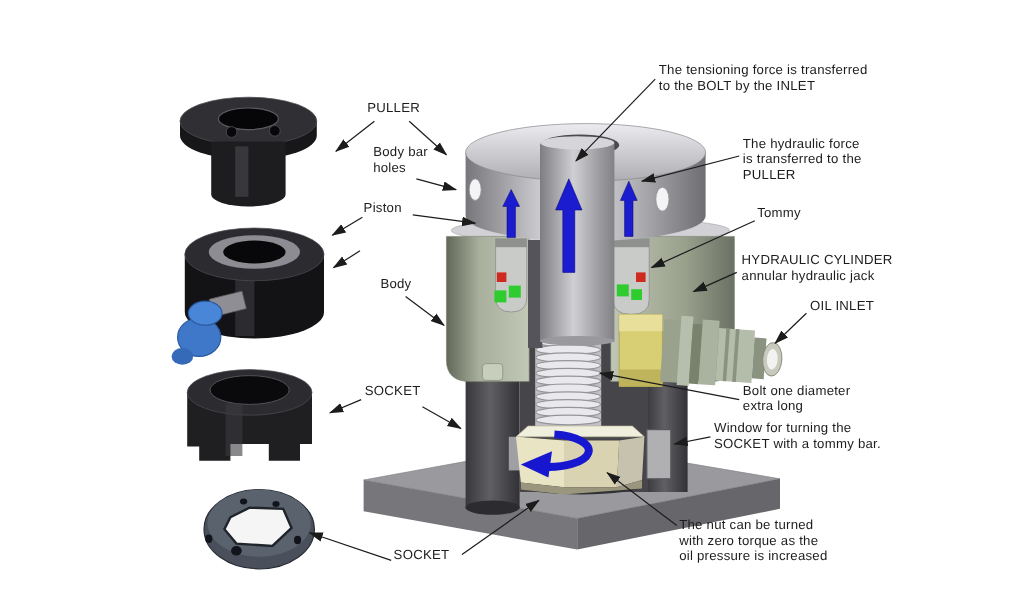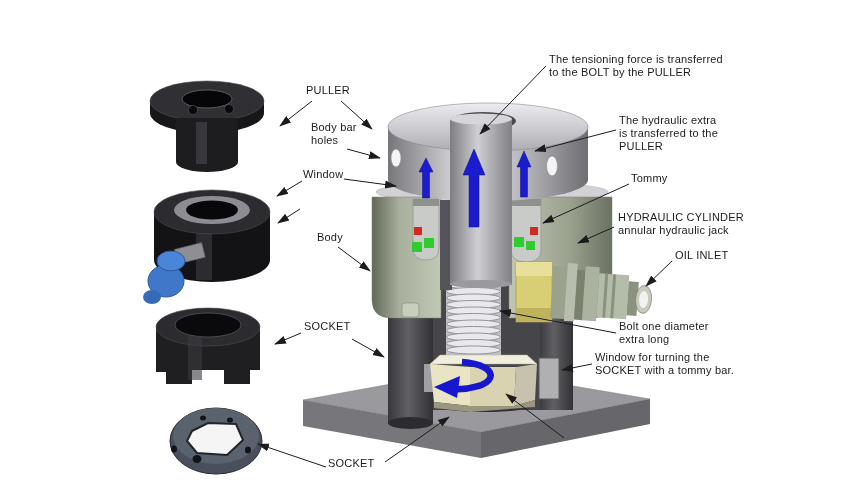--- a/index.html
+++ b/index.html
@@ -223,30 +223,33 @@
     <line x1="672" y1="261" x2="646" y2="286" marker-end="url(#ah)"></line>
     <line x1="616" y1="333" x2="500" y2="311" marker-end="url(#ah)"></line>
     <line x1="592" y1="364" x2="562" y2="370" marker-end="url(#ah)"></line>
     <line x1="564" y1="438" x2="506" y2="394" marker-end="url(#ah)"></line>
   </g>
 </svg>
 
   <div class="lbl" style="left:306px;top:84px">PULLER</div>
   <div class="lbl" style="left:311px;top:121px">Body bar
 holes</div>
-  <div class="lbl" style="left:303px;top:168px">Window</div>
+  <div class="lbl" style="left:303px;top:168px">Piston</div>
   <div class="lbl" style="left:317px;top:231px">Body</div>
   <div class="lbl" style="left:304px;top:320px">SOCKET</div>
   <div class="lbl" style="left:328px;top:457px">SOCKET</div>
   <div class="lbl" style="left:549px;top:53px">The tensioning force is transferred
-to the BOLT by the PULLER</div>
-  <div class="lbl" style="left:619px;top:114px">The hydraulic extra
+to the BOLT by the INLET</div>
+  <div class="lbl" style="left:619px;top:114px">The hydraulic force
 is transferred to the
 PULLER</div>
   <div class="lbl" style="left:631px;top:172px">Tommy</div>
   <div class="lbl" style="left:618px;top:211px">HYDRAULIC CYLINDER
 annular hydraulic jack</div>
   <div class="lbl" style="left:675px;top:249px">OIL INLET</div>
   <div class="lbl" style="left:595px;top:351px">Window for turning the
 SOCKET  with a tommy bar.</div>
   <div class="lbl" style="left:619px;top:320px">Bolt one diameter
 extra long</div>
+  <div class="lbl" style="left:566px;top:432px">The nut can be turned
+with zero torque as the
+oil pressure is increased</div>
 </div>
 
 </body></html>

